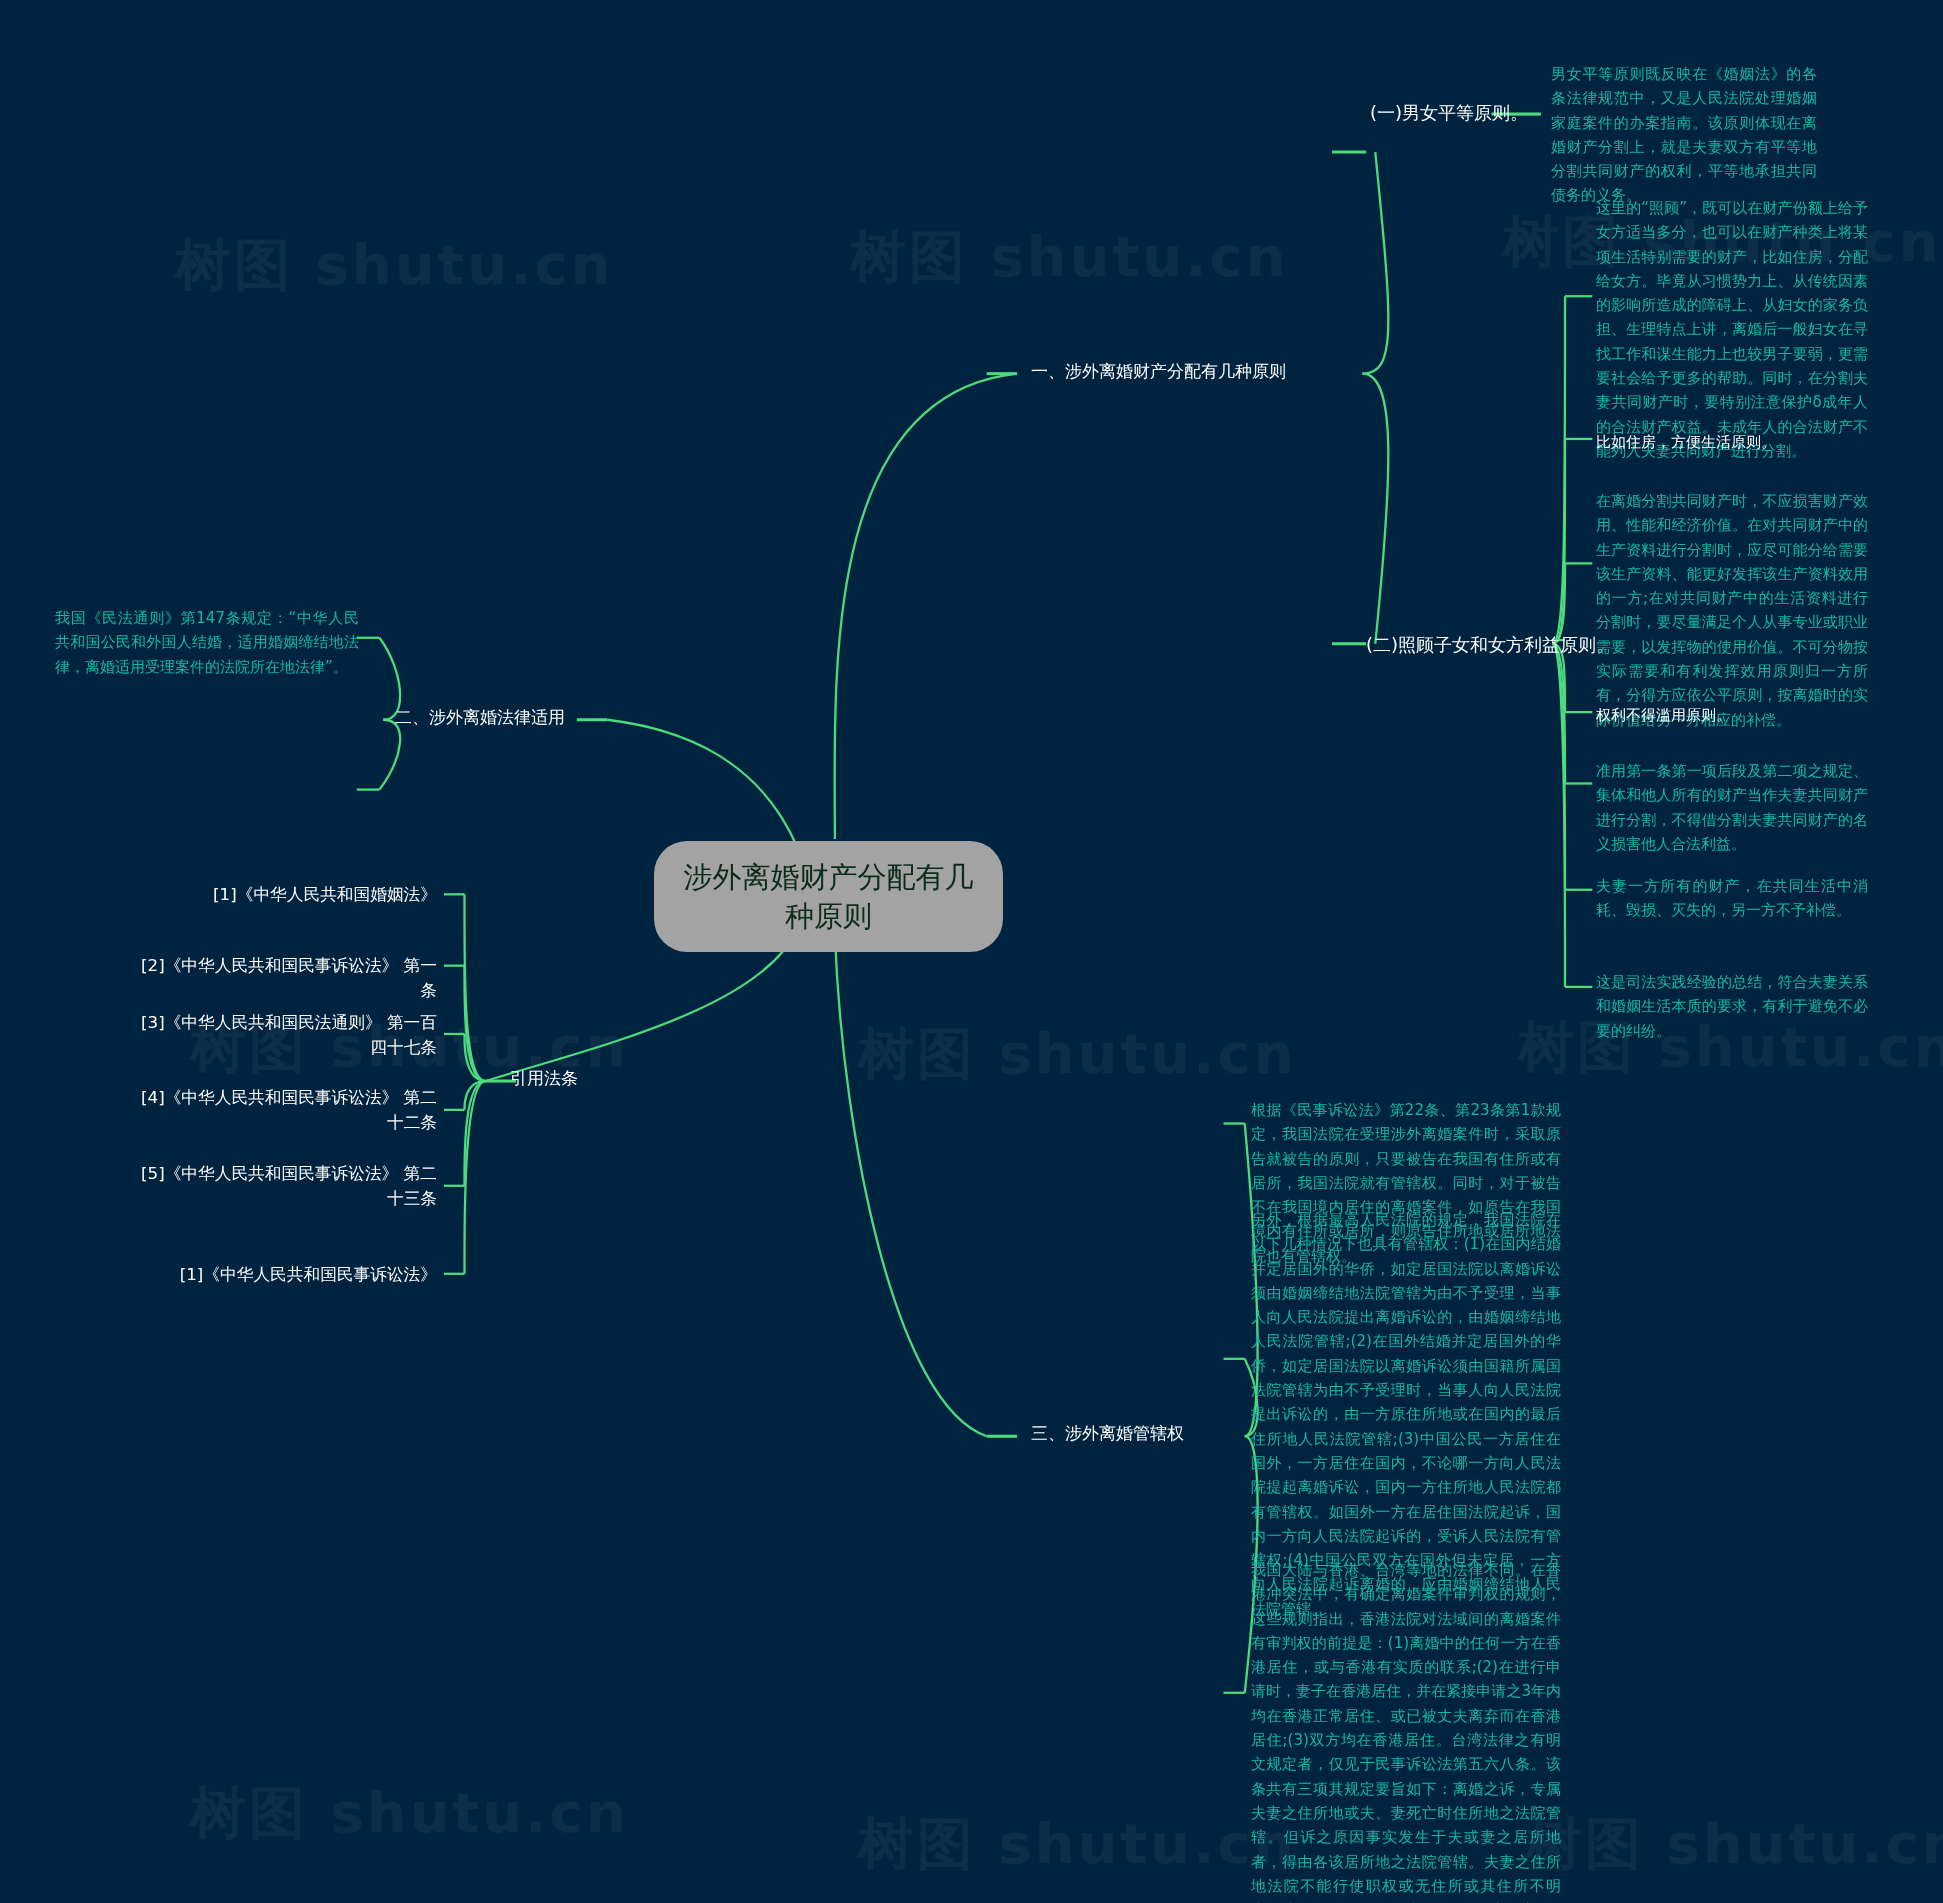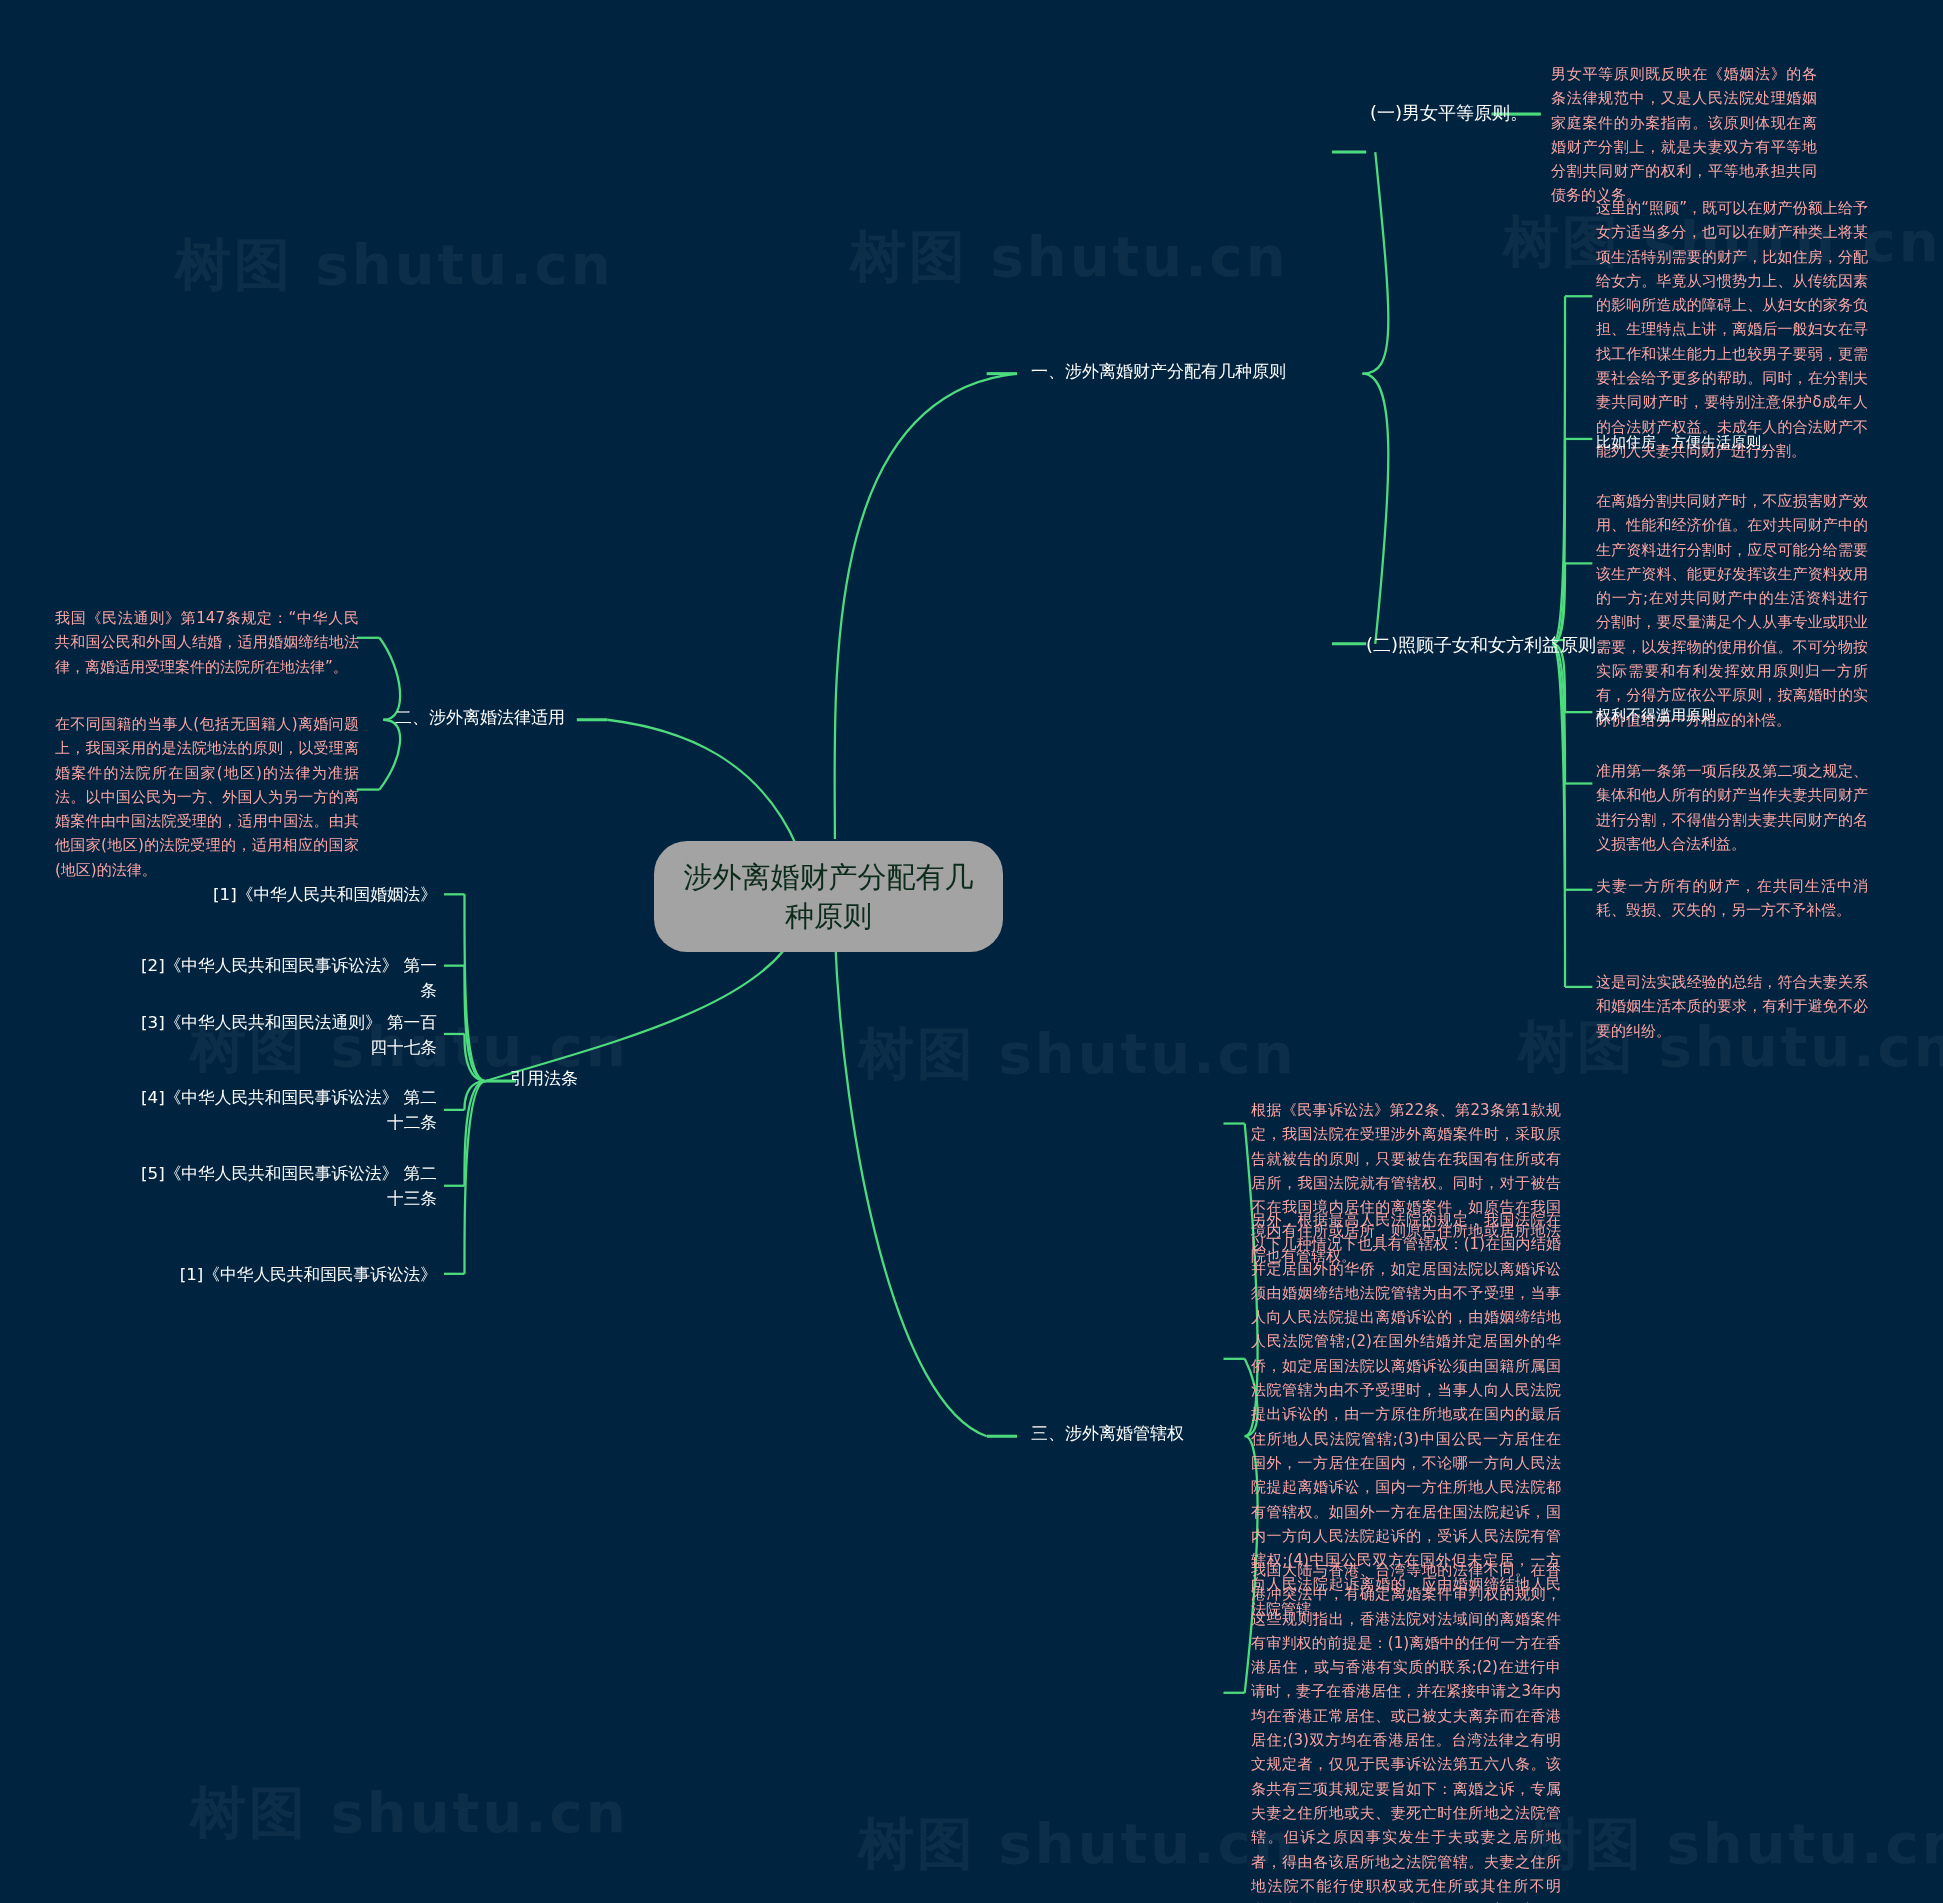--- a/index.html
+++ b/index.html
@@ -61,21 +61,21 @@
     line-height: 1.45;
     white-space: nowrap;
   }
   .leaf-label {
     color: #ffffff;
     font-size: 16.7px;
     line-height: 1.5;
     text-align: right;
   }
   .para {
-    color: #fca5a5;
+    color: #14b8a6;
     font-size: 15px;
     line-height: 1.62;
     text-align: justify;
   }
   .para-sm {
     color: #ffffff;
     font-size: 15px;
     line-height: 1.62;
   }
 </style>
@@ -185,21 +185,20 @@
   <div class="node para" style="left:1596px; top:759px; width:272px;">准用第一条第一项后段及第二项之规定、集体和他人所有的财产当作夫妻共同财产进行分割，不得借分割夫妻共同财产的名义损害他人合法利益。</div>
 
   <div class="node para" style="left:1596px; top:874px; width:272px;">夫妻一方所有的财产，在共同生活中消耗、毁损、灭失的，另一方不予补偿。</div>
 
   <div class="node para" style="left:1596px; top:970px; width:272px;">这是司法实践经验的总结，符合夫妻关系和婚姻生活本质的要求，有利于避免不必要的纠纷。</div>
 
   <div class="node branch-label" style="left:395px; top:706px;">二、涉外离婚法律适用</div>
 
   <div class="node para" style="left:55px; top:606px; width:304px;">我国《民法通则》第147条规定：“中华人民共和国公民和外国人结婚，适用婚姻缔结地法律，离婚适用受理案件的法院所在地法律”。</div>
 
-  <div class="node para" style="left:55px; top:712px; width:304px;">在不同国籍的当事人(包括无国籍人)离婚问题上，我国采用的是法院地法的原则，以受理离婚案件的法院所在国家(地区)的法律为准据法。以中国公民为一方、外国人为另一方的离婚案件由中国法院受理的，适用中国法。由其他国家(地区)的法院受理的，适用相应的国家(地区)的法律。</div>
 
   <div class="node branch-label" style="left:510px; top:1067px;">引用法条</div>
 
   <div class="node leaf-label" style="left:133px; top:882px; width:304px;">[1]《中华人民共和国婚姻法》</div>
 
   <div class="node leaf-label" style="left:133px; top:953px; width:304px;">[2]《中华人民共和国民事诉讼法》 第一条</div>
 
   <div class="node leaf-label" style="left:133px; top:1010px; width:304px;">[3]《中华人民共和国民法通则》 第一百四十七条</div>
 
   <div class="node leaf-label" style="left:133px; top:1085px; width:304px;">[4]《中华人民共和国民事诉讼法》 第二十二条</div>

